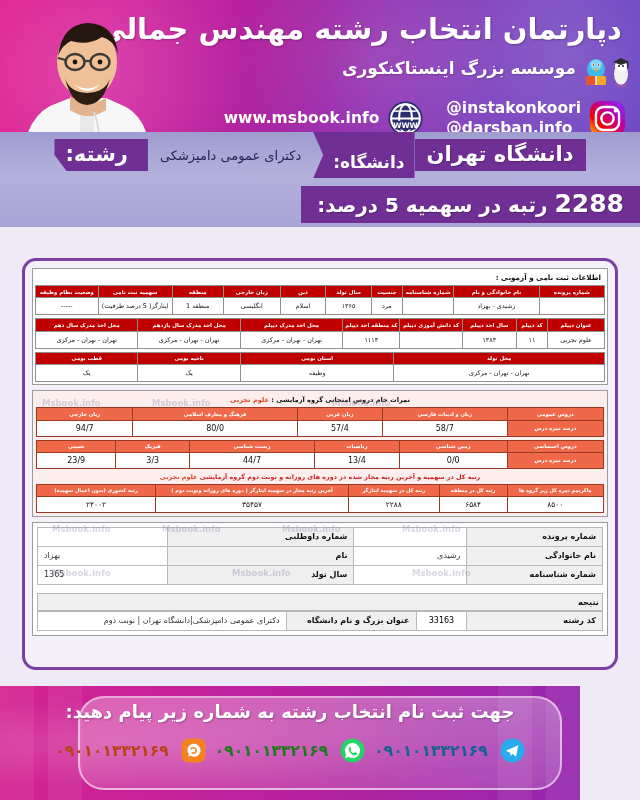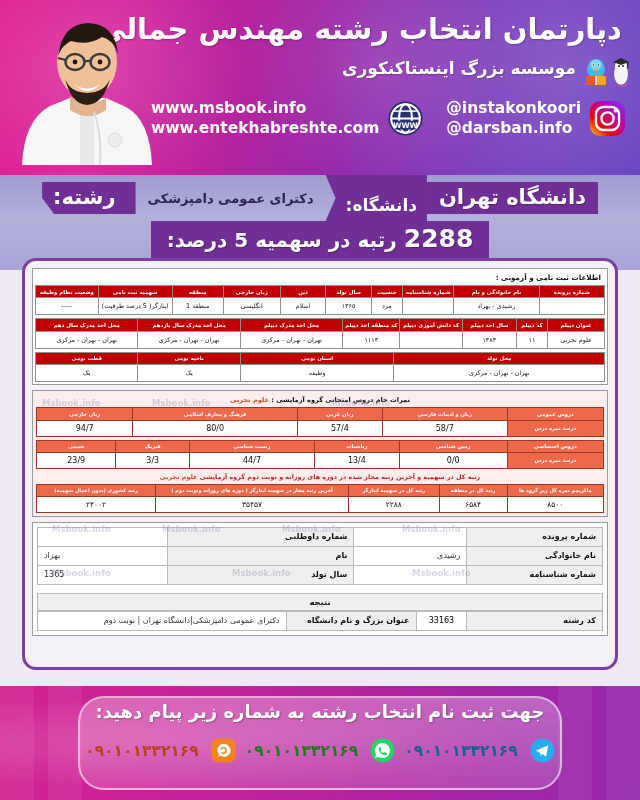--- a/index.html
+++ b/index.html
@@ -5,21 +5,21 @@
   * { margin:0; padding:0; box-sizing:border-box; }
   html,body { width:640px; height:800px; overflow:hidden; }
   body {
     font-family:"DejaVu Sans","Liberation Sans",sans-serif;
     background:#efeaf5;
     position:relative;
   }
 
   
   .header {
-    position:relative; width:640px; height:175px;
+    position:relative; width:640px; height:132px;
     background:
       radial-gradient(circle at 88% 40%, rgba(255,255,255,.22) 0%, rgba(255,255,255,0) 42%),
       linear-gradient(100deg,#e0218f 0%,#d5229c 18%,#b5239f 38%,#8e2aae 58%,#6d2fb8 78%,#5b32bd 100%);
     overflow:hidden;
   }
   .hdr-swirl {
     position:absolute; left:-40px; top:-60px; width:320px; height:290px;
     background:radial-gradient(ellipse at 40% 45%, rgba(255,255,255,.16) 0%, rgba(255,255,255,0) 60%);
     border-radius:50%;
   }
@@ -73,32 +73,32 @@
     padding:3px 12px 5px; white-space:nowrap;
     text-shadow:1px 1px 1px rgba(0,0,0,.2);
   }
   .tag-univ { margin-right:0; }
   .tag-arrow {
     background:#6f2f95; color:#fff; font-weight:bold; font-size:17px;
     padding:20px 10px 6px 20px; white-space:nowrap;
     clip-path:polygon(0 0,100% 0,100% 100%,0 100%,10px 50%);
   }
   .tag-val {
-    color:#2b2257; font-weight:bold; font-size:13px;
+    color:#2b2257; font-weight:normal; font-size:13px;
     padding:0 12px; white-space:nowrap;
   }
   .tag-label {
     background:#6f2f95; color:#fff; font-weight:bold; font-size:21px;
     padding:3px 11px 5px; white-space:nowrap;
     clip-path:polygon(0 0,100% 0,100% 100%,12px 100%,0 50%);
     padding-right:20px;
   }
   .banner-rank {
-    position:absolute; top:46px; left:0; right:0;
-    display:flex; justify-content:center;
+    position:absolute; top:54px; left:0; right:0;
+    display:flex; 
   }
   .rank-pill {
     background:#6f2f95; color:#fff; font-weight:bold; font-size:20px;
     padding:3px 16px 5px; white-space:nowrap;
     text-shadow:1px 1px 1px rgba(0,0,0,.25);
   }
   .rank-pill .num { font-size:25px; letter-spacing:.5px; }
 
   
   .doc {
@@ -166,26 +166,26 @@
 
   
   .p3 { background:#fff; border:1px solid #9b9b9b; padding:4px; }
   table.f { width:100%; border-collapse:collapse; table-layout:fixed; }
   table.f td { border:1px solid #b9b9b9; height:19px; font-size:8px; padding:2px 6px; }
   td.fl { background:#efefef; color:#111; font-weight:bold; text-align:right; font-size:8.4px; }
   td.fv { background:#fff; color:#333; text-align:right; font-size:8px; }
   td.fvl { background:#efefef; color:#111; font-weight:bold; text-align:right; font-size:8.4px;margin-left:12px; }
   td.fvr { background:#fff; color:#333; text-align:left; font-size:8px; direction:ltr; }
   .f-gap { height:8px; }
-  .res-title { background:#efefef; border:1px solid #b9b9b9; font-size:8.4px; font-weight:bold; text-align:center; padding:3px; color:#111; }
+  .res-title { background:#efefef; border:1px solid #b9b9b9; font-size:8.4px; font-weight:bold; padding:3px; color:#111; }
   td.code-box { background:#fff; text-align:center; font-size:8.5px; direction:ltr; }
 
   
   .footer {
-    position:absolute; left:0; top:686px; width:640px; height:114px;
+    position:absolute; left:0; top:686px; width:580px; height:114px;
     background:
       radial-gradient(ellipse at 20% 50%, rgba(255,255,255,.14) 0%, rgba(255,255,255,0) 55%),
       linear-gradient(95deg,#d4218f 0%,#c9229a 25%,#b5239f 55%,#a225a8 80%,#9426ad 100%);
     overflow:hidden;
   }
   .f-stripe { position:absolute; top:0; bottom:0; width:34px; background:rgba(255,255,255,.07); }
   .f-card {
     position:absolute; left:78px; top:10px; width:484px; height:94px;
     background:linear-gradient(180deg, rgba(255,255,255,.30), rgba(255,255,255,.16));
     border:2px solid rgba(255,255,255,.55); border-radius:26px;
@@ -266,21 +266,20 @@
         <circle cx="20" cy="20" r="18.5" fill="#2b2f6e"></circle>
         <circle cx="20" cy="20" r="15.5" fill="none" stroke="#fff" stroke-width="2.2"></circle>
         <ellipse cx="20" cy="20" rx="7" ry="15.5" fill="none" stroke="#fff" stroke-width="2.2"></ellipse>
         <line x1="4.5" y1="20" x2="35.5" y2="20" stroke="#fff" stroke-width="2.2"></line>
         <line x1="7" y1="12" x2="33" y2="12" stroke="#fff" stroke-width="1.6"></line>
         <rect x="9" y="22.5" width="22" height="9.5" fill="#2b2f6e"></rect>
         <text x="20" y="30" font-size="8" font-weight="bold" fill="#fff" text-anchor="middle" font-family="DejaVu Sans">WWW</text>
       </svg>
       <div class="contact-lines">
         <div>www.msbook.info</div>
-        <div>www.entekhabreshte.com</div>
       </div>
     </div>
   </div>
 
   <div class="hdr-person">
     <svg viewBox="0 0 150 165" width="150" height="165">
       <path d="M14 165 Q16 120 42 106 L62 98 L98 98 L118 107 Q142 120 144 165 Z" fill="#f7f7f7"></path>
       <path d="M72 165 L72 108 L86 104 L86 165 Z" fill="#e8e8e8"></path>
       <path d="M62 96 q17 13 36 2 l0 12 q-18 12 -36 0 z" fill="#e2b38e"></path>
       <ellipse cx="79" cy="62" rx="30" ry="36" fill="#f0c098"></ellipse>

